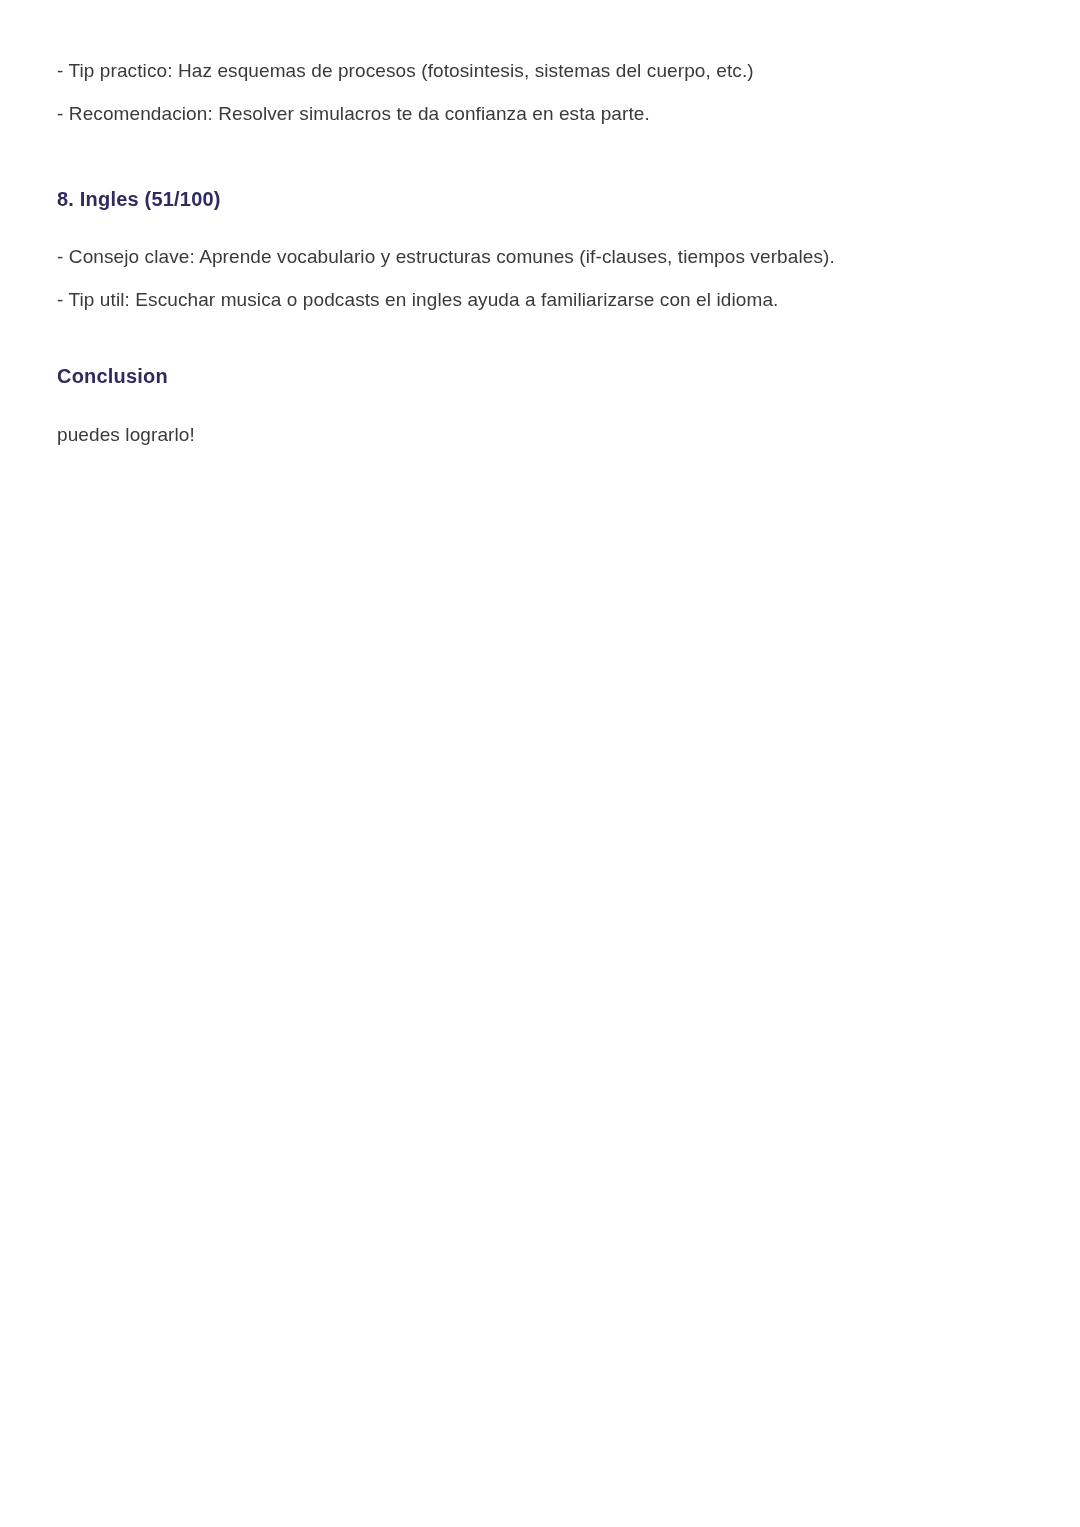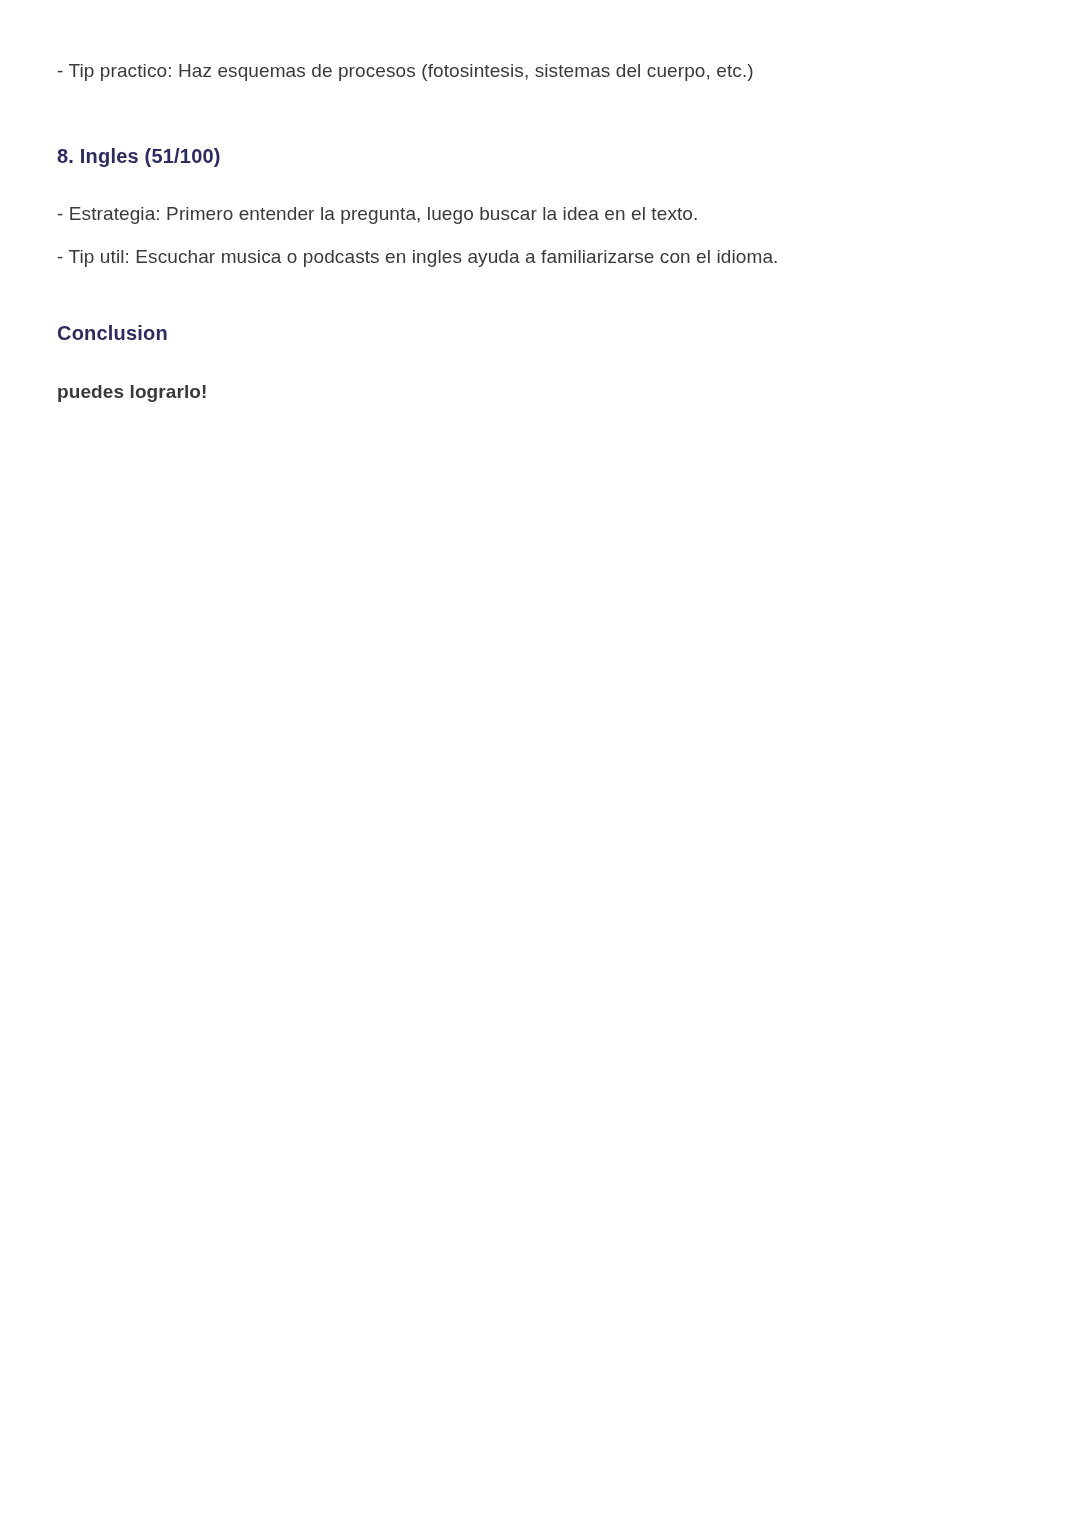--- a/index.html
+++ b/index.html
@@ -51,36 +51,36 @@
     margin: 0 0 18px 0;
     letter-spacing: 0.1px;
   }
   .para-line.justified {
     text-align: justify;
     text-align-last: justify;
   }
   .para-line.last {
     text-align: left;
     margin-bottom: 0;
-    font-weight: bold;
   }
 </style>
 </head>
 <body>
 
 <div class="page">
   <div class="content">
 
     <div class="bullet first">- Tip practico: Haz esquemas de procesos (fotosintesis, sistemas del cuerpo, etc.)</div>
 
+    <div class="bullet">- Recomendacion: Resolver simulacros te da confianza en esta parte.</div>
 
     <div class="heading ingles">8. Ingles (51/100)</div>
 
+    <div class="bullet">- Consejo clave: Aprende vocabulario y estructuras comunes (if-clauses, tiempos verbales).</div>
 
-    <div class="bullet">- Estrategia: Primero entender la pregunta, luego buscar la idea en el texto.</div>
 
     <div class="bullet">- Tip util: Escuchar musica o podcasts en ingles ayuda a familiarizarse con el idioma.</div>
 
     <div class="heading conclusion">Conclusion</div>
 
     <div>
       <div class="para-line last">puedes lograrlo!</div>
     </div>
 
   </div>

